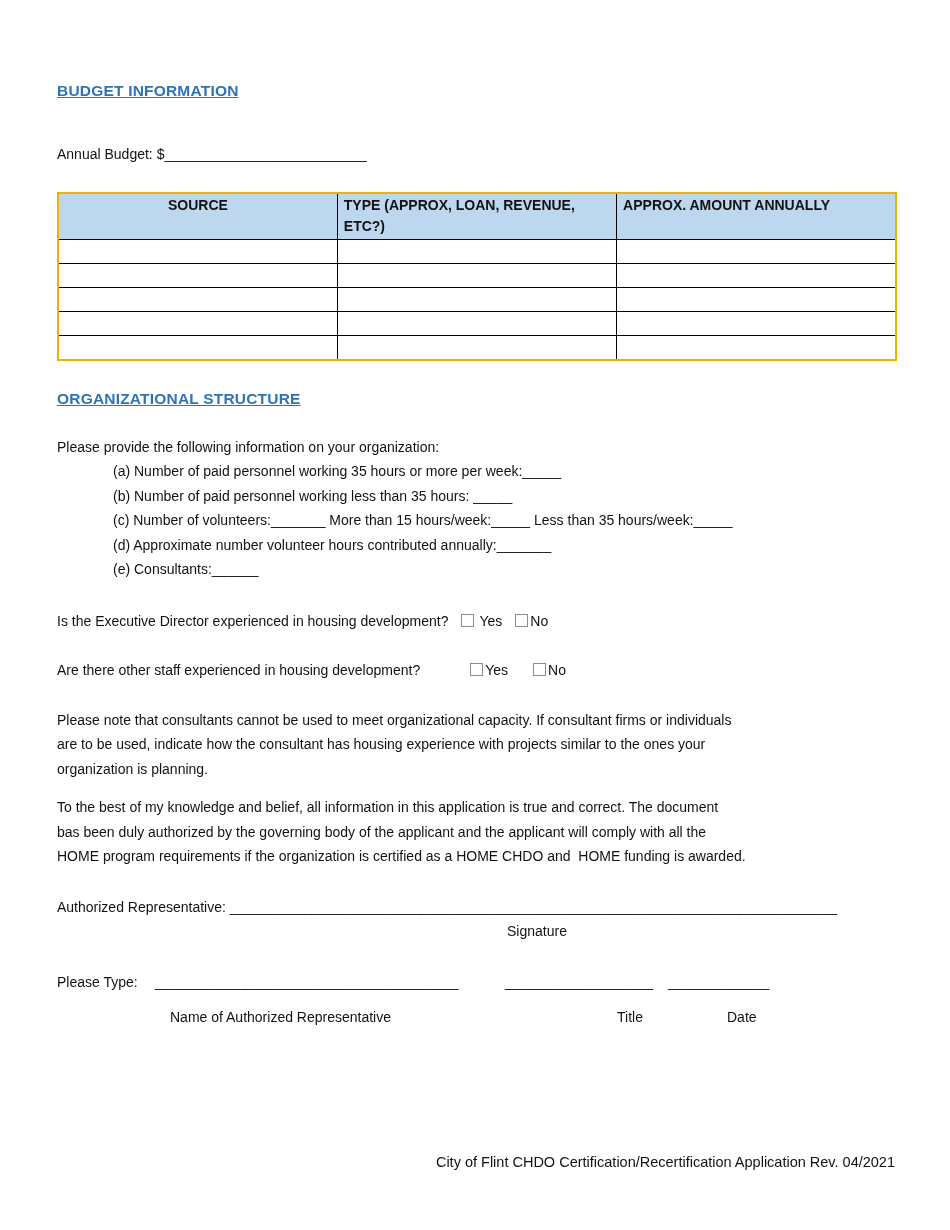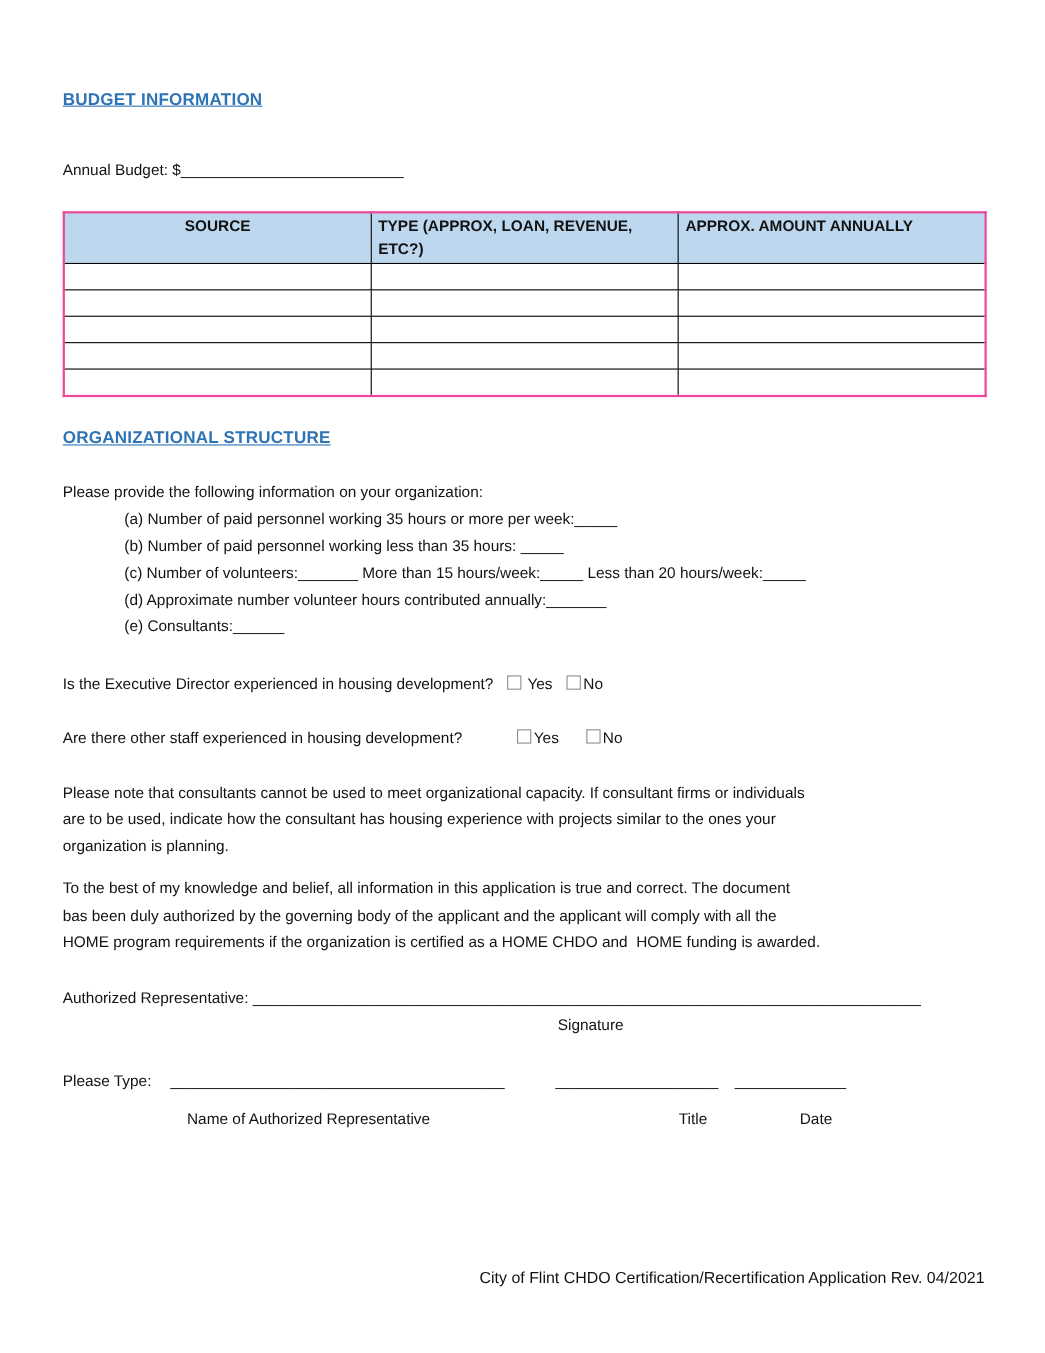--- a/index.html
+++ b/index.html
@@ -35,21 +35,21 @@
     margin-top:25px;
     width:838px;
     border-collapse:collapse;
     table-layout:fixed;
   }
   table.src-table th, table.src-table td {
     border:1px solid #000;
     padding:1px 6px;
     vertical-align:top;
   }
-  table.src-table { border:2px solid #ec4899; }
+  table.src-table { border:2px solid #eab308; }
   table.src-table th {
     background:#BDD7EE;
     font-weight:bold;
     font-size:14px;
     line-height:21px;
     text-align:left;
     height:43px;
   }
   table.src-table th.c1 { text-align:center; }
   table.src-table th .wrap2 { display:inline-block; max-width:232px; }
@@ -163,21 +163,21 @@
     </tbody>
   </table>
 
   <h2 class="sec-heading" id="org-heading">ORGANIZATIONAL STRUCTURE</h2>
 
   <p class="line org-intro">Please provide the following information on your organization:</p>
 
   <div class="org-list">
     <div class="org-item">(a) Number of paid personnel working 35 hours or more per week:_____</div>
     <div class="org-item">(b) Number of paid personnel working less than 35 hours: _____</div>
-    <div class="org-item">(c) Number of volunteers:_______ More than 15 hours/week:_____ Less than 20 hours/week:_____</div>
+    <div class="org-item">(c) Number of volunteers:_______ More than 15 hours/week:_____ Less than 35 hours/week:_____</div>
     <div class="org-item">(d) Approximate number volunteer hours contributed annually:_______</div>
     <div class="org-item">(e) Consultants:______</div>
   </div>
 
   <div class="q-row" id="q1-row">
     <span>Is the Executive Director experienced in housing development?</span><span class="cb cb-gap-a"></span><span class="cb-lbl-a">Yes</span><span class="cb cb-gap-b"></span><span class="cb-lbl-b">No</span>
   </div>
 
   <div class="q-row" id="q2-row">
     <span>Are there other staff experienced in housing development?</span><span class="cb cb-gap-c"></span><span class="cb-lbl-c">Yes</span><span class="cb cb-gap-d"></span><span class="cb-lbl-c">No</span>

